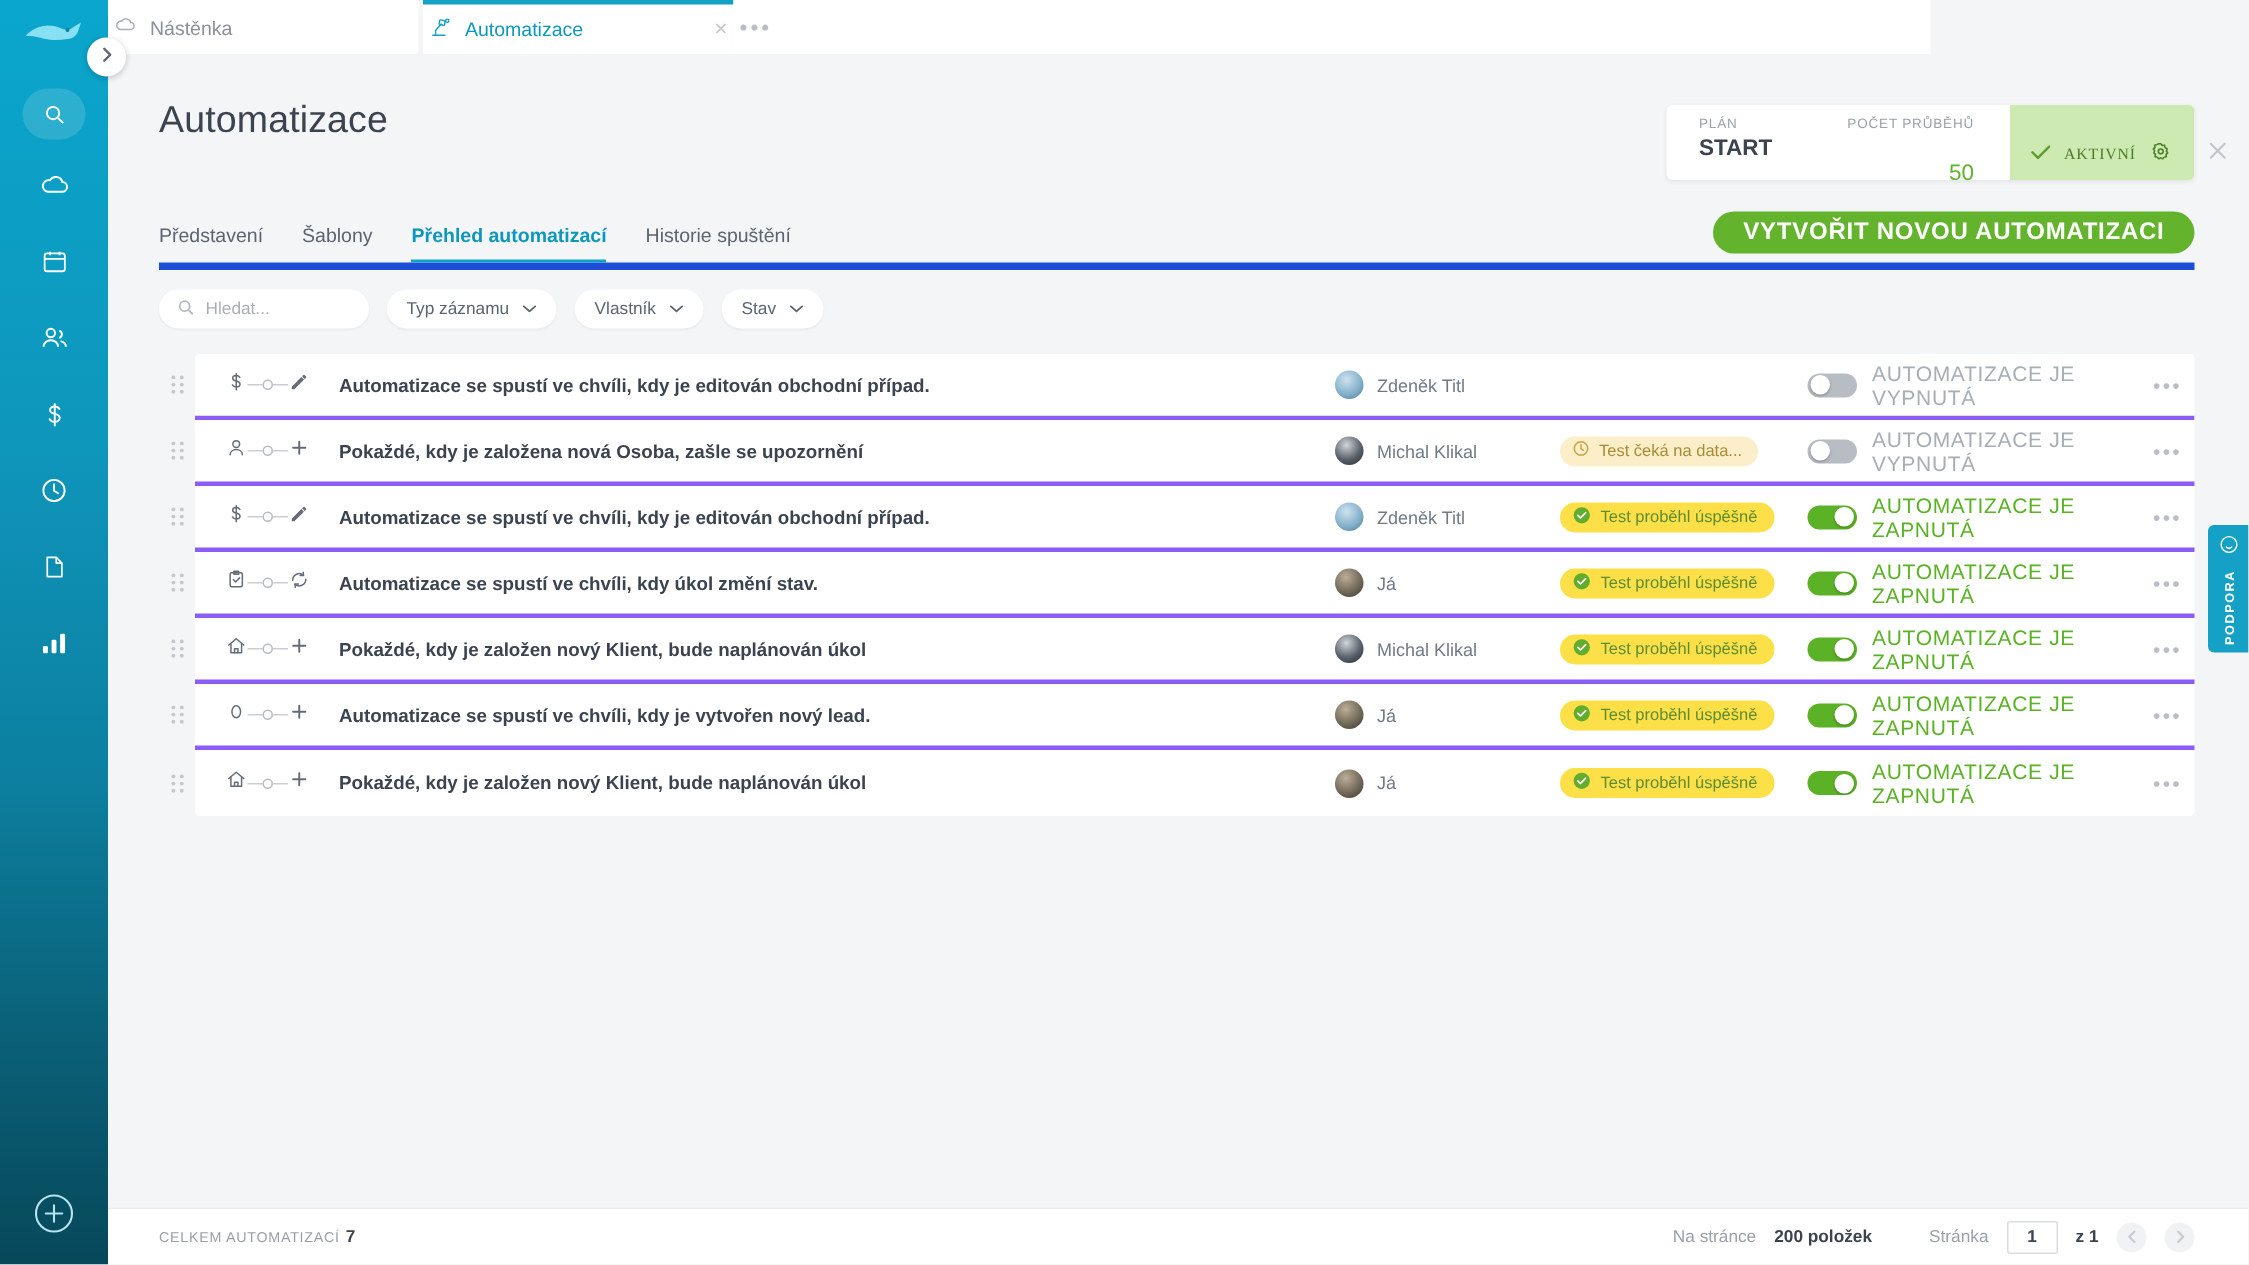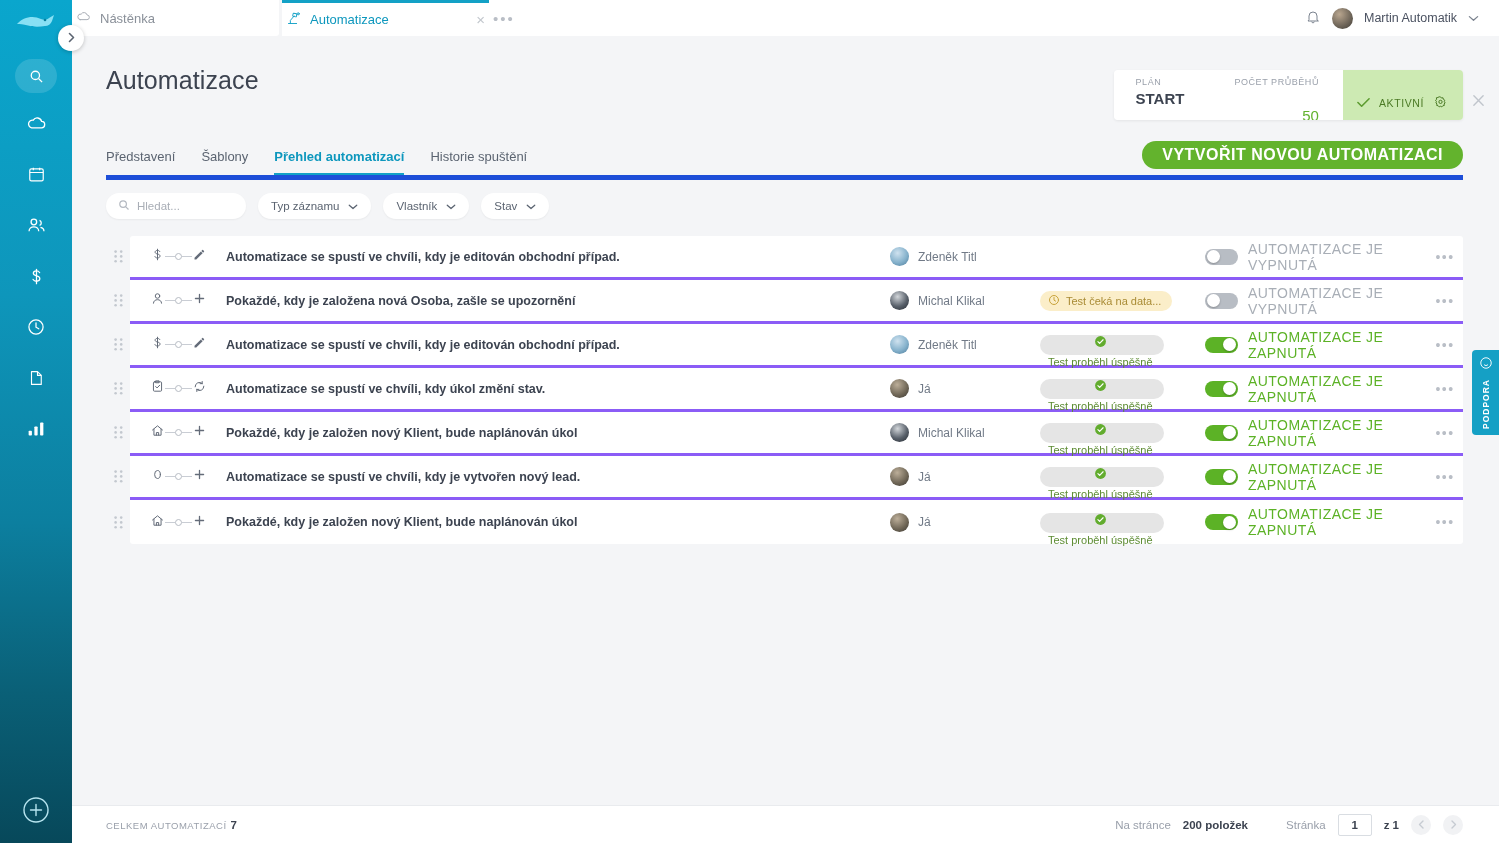--- a/index.html
+++ b/index.html
@@ -82,21 +82,21 @@
   .plan-left {
     background: #fff; padding: 7px 24px 12px 22px; display: flex; gap: 50px;
   }
   .plan-col { display: flex; flex-direction: column; }
   .plan-col.r { align-items: flex-end; }
   .plan-lbl { font-size: 9px; letter-spacing: .55px; color: #9aa0ab; text-transform: uppercase; }
   .plan-val { font-size: 15px; font-weight: bold; color: #3c4350; margin-top: 3px; }
   .plan-val.green { color: #62b22e; font-weight: normal; font-size: 15px; margin-top: 20px;}
   .plan-right {
     background: #cdeab3; display: flex; align-items: center; gap: 9px;
-    padding: 16px 15px 0 14px; color: #4b7a25; font-size: 10.5px; letter-spacing: .6px;
+    padding: 16px 15px 0 14px; color: #4b7a25; font-size: 10.5px; letter-spacing: .6px; font-family: Liberation Serif, serif;
   }
   .banner-close {
     position: absolute; right: 14px; top: 58px; color: #c0c5cc; font-size: 14px; line-height: 1;
   }
 
   
   .tabs {
     position: absolute; left: 34px; top: 112px; right: 36px; height: 32px;
     border-bottom: 5px solid #1d4ed8; display: flex; gap: 26px; align-items: center;
   }
@@ -148,21 +148,21 @@
     width: 19px; height: 19px; border-radius: 50%; flex: none;
   }
   .av.a1 { background: radial-gradient(circle at 40% 32%, #cfe2ef, #86b2cc 55%, #4a7a99); }
   .av.a2 { background: radial-gradient(circle at 40% 30%, #d2d6da, #59616b 55%, #23282e); }
   .av.a3 { background: radial-gradient(circle at 38% 30%, #bcae99, #6f6656 58%, #3a3731); }
   .status { width: 165px; flex: none; }
   .badge {
     display: inline-flex; align-items: center; gap: 6px; height: 20px;
     border-radius: 10px; padding: 0 11px 0 8px; font-size: 11px;
   }
-  .badge.ok { background: #e5e5e5; color: #5d8c33; flex-direction: column; }
+  .badge.ok { background: #fde047; color: #5d8c33; }
   .badge.wait { background: #fbeec9; color: #a98b35; }
   .toggle-cell { width: 222px; flex: none; display: flex; align-items: center; gap: 10px; }
   .tgl { width: 33px; height: 16px; border-radius: 8px; position: relative; flex: none; }
   .tgl.off { background: #b8bdc4; }
   .tgl.on { background: #5cb226; }
   .tgl .knob {
     position: absolute; top: 1.5px; width: 13px; height: 13px; border-radius: 50%;
     background: #fff; box-shadow: 0 1px 2px rgba(0,0,0,.25);
   }
   .tgl.off .knob { left: 2px; }
@@ -320,35 +320,20 @@
           </svg>
       </span>
       <span>Automatizace</span>
       <span class="tab-close">×</span>
     </div>
 
     <div class="browsertab spacer">
       <span class="tab-dots">•••</span>
     </div>
 
-    <div class="topright">
-      <span>
-        <svg width="16" height="16" viewBox="0 0 24 24" fill="none" stroke="#7b838f" stroke-width="1.5" stroke-linecap="round">
-            <path d="M18 16V10.5a6 6 0 1 0-12 0V16l-1.5 2h15z"></path>
-            <path d="M10 19.5a2.2 2.2 0 0 0 4 0"></path>
-          </svg>
-      </span>
-      <span class="avatar-sm"></span>
-      <span>Martin Automatik</span>
-      <span>
-        <svg width="11" height="8" viewBox="0 0 12 8" fill="none" stroke="#7b838f" stroke-width="1.4" stroke-linecap="round" stroke-linejoin="round">
-            <path d="M1.5 2.5L6 6.5l4.5-4"></path>
-          </svg>
-      </span>
-    </div>
   </div>
 
   <div class="main">
 
     <div class="page-title">Automatizace</div>
 
     <div class="plan-card">
       <div class="plan-left">
         <div class="plan-col">
           <span class="plan-lbl">PLÁN</span>

